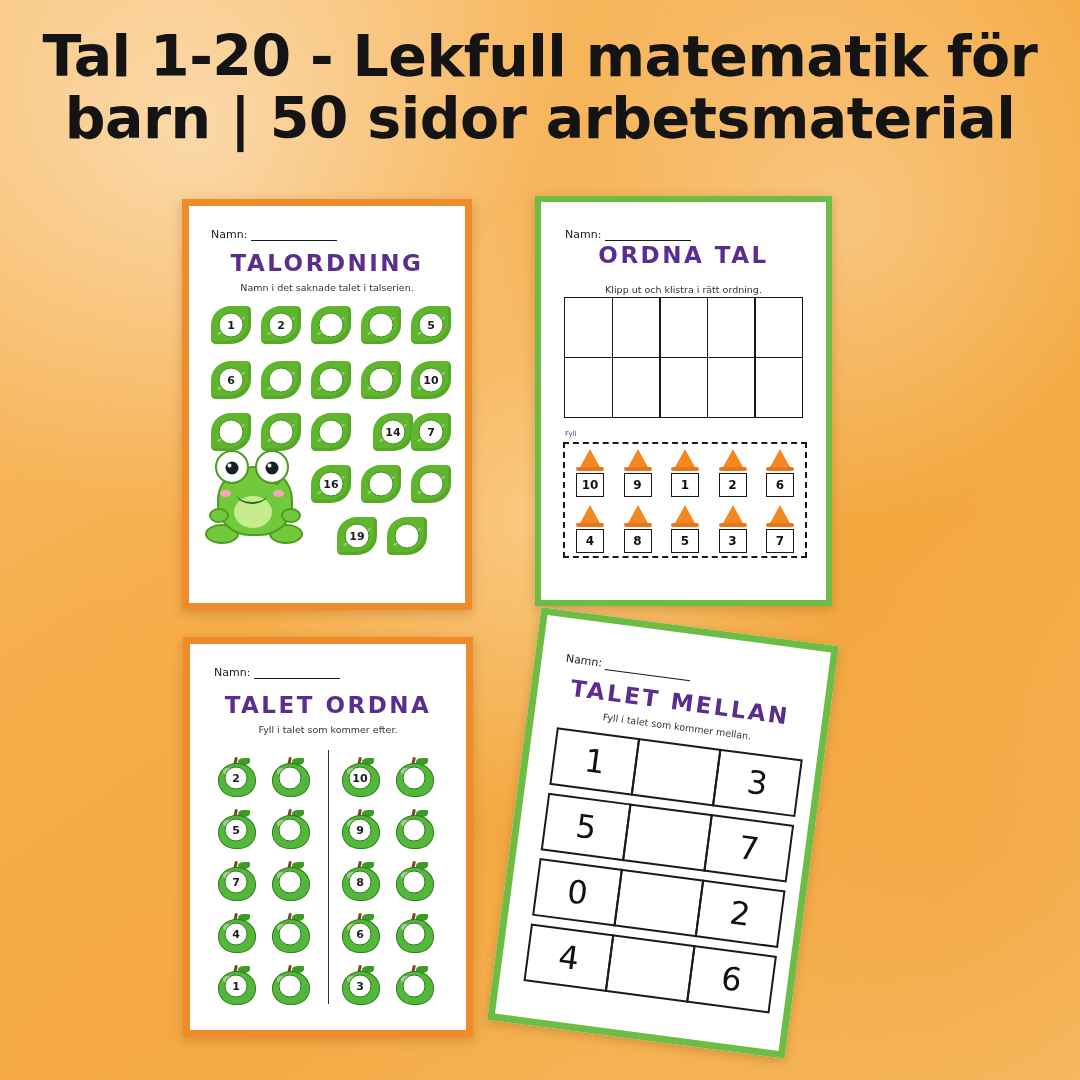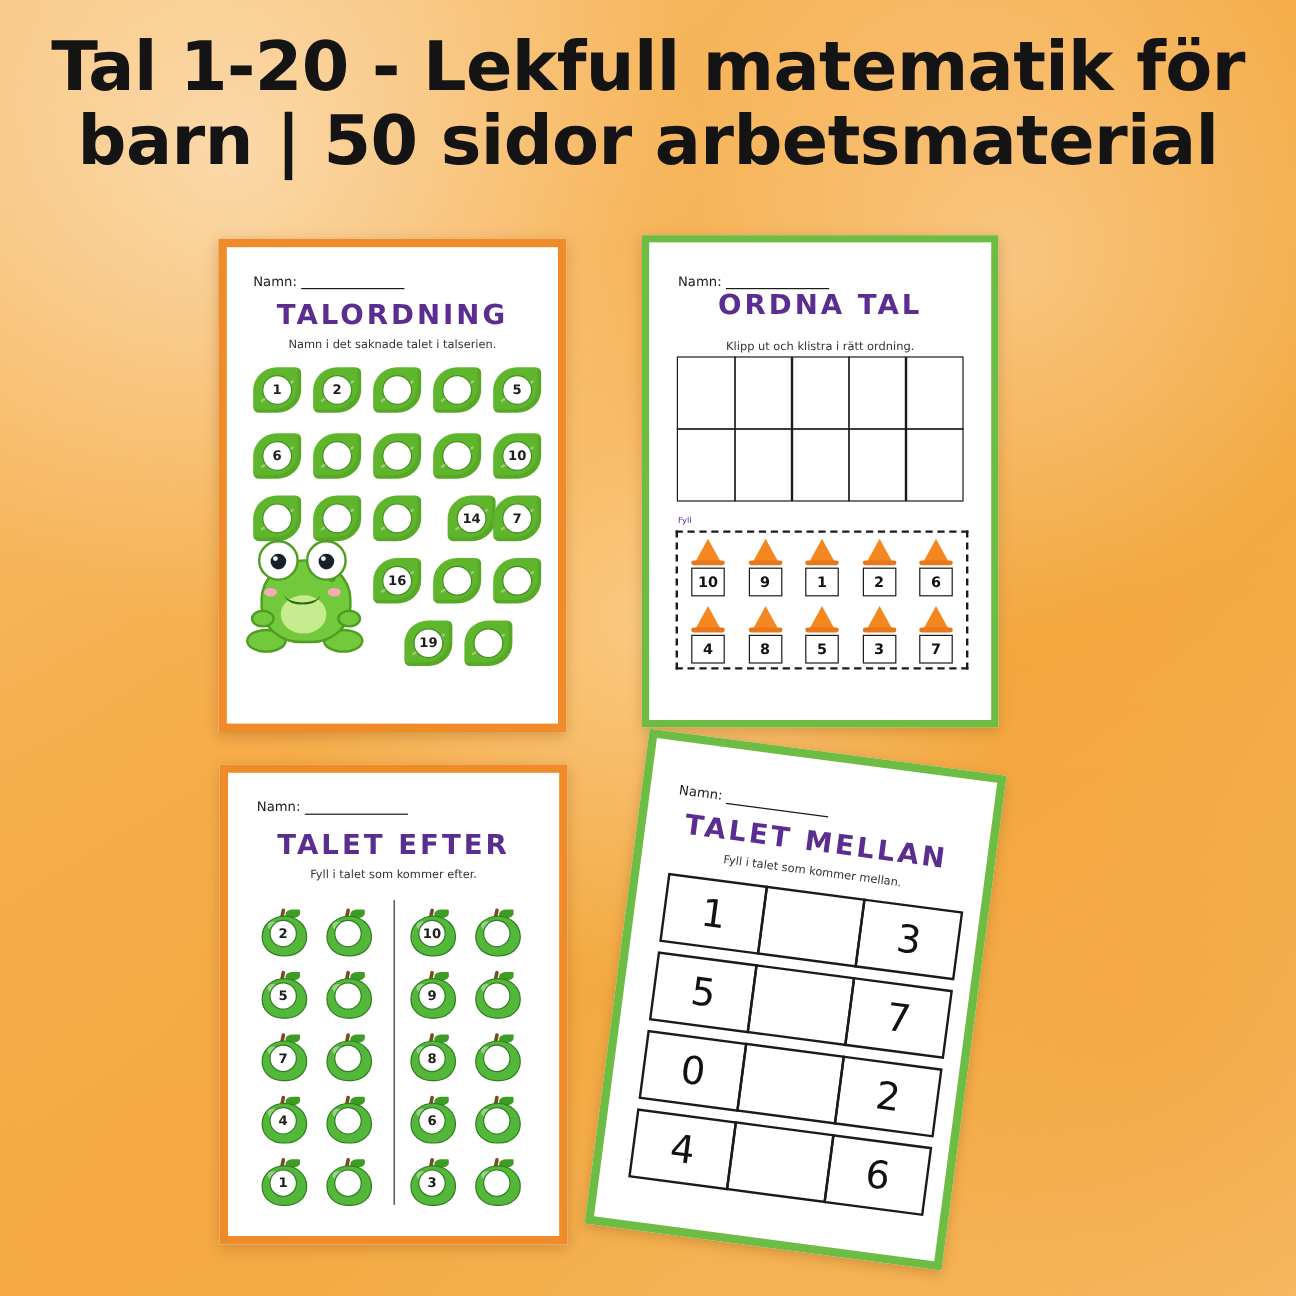--- a/index.html
+++ b/index.html
@@ -636,21 +636,21 @@
       </div>
     </div>
   </div>
 
   <div class="sheet" id="sheet-taletefter">
     <div class="sheet-inner">
       <div class="namn-row" style="left:24px; top:22px;">
         <span>Namn:</span>
         <span class="namn-line"></span>
       </div>
-      <div class="ws-title" style="top:48px;">TALET EFTER</div>
+      <div class="ws-title" style="top:48px;">TALET ORDNA</div>
       <div class="ws-sub" style="top:80px;">Fyll i talet som kommer efter.</div>
       <div id="efter-divider"></div>
 
       <div class="apple" style="left:26px; top:112px;">
           <span class="stem"></span>
           <span class="aleaf"></span>
           <span class="body"></span>
           <span class="highlight"></span>
           <span class="disc">2</span>
         </div>

